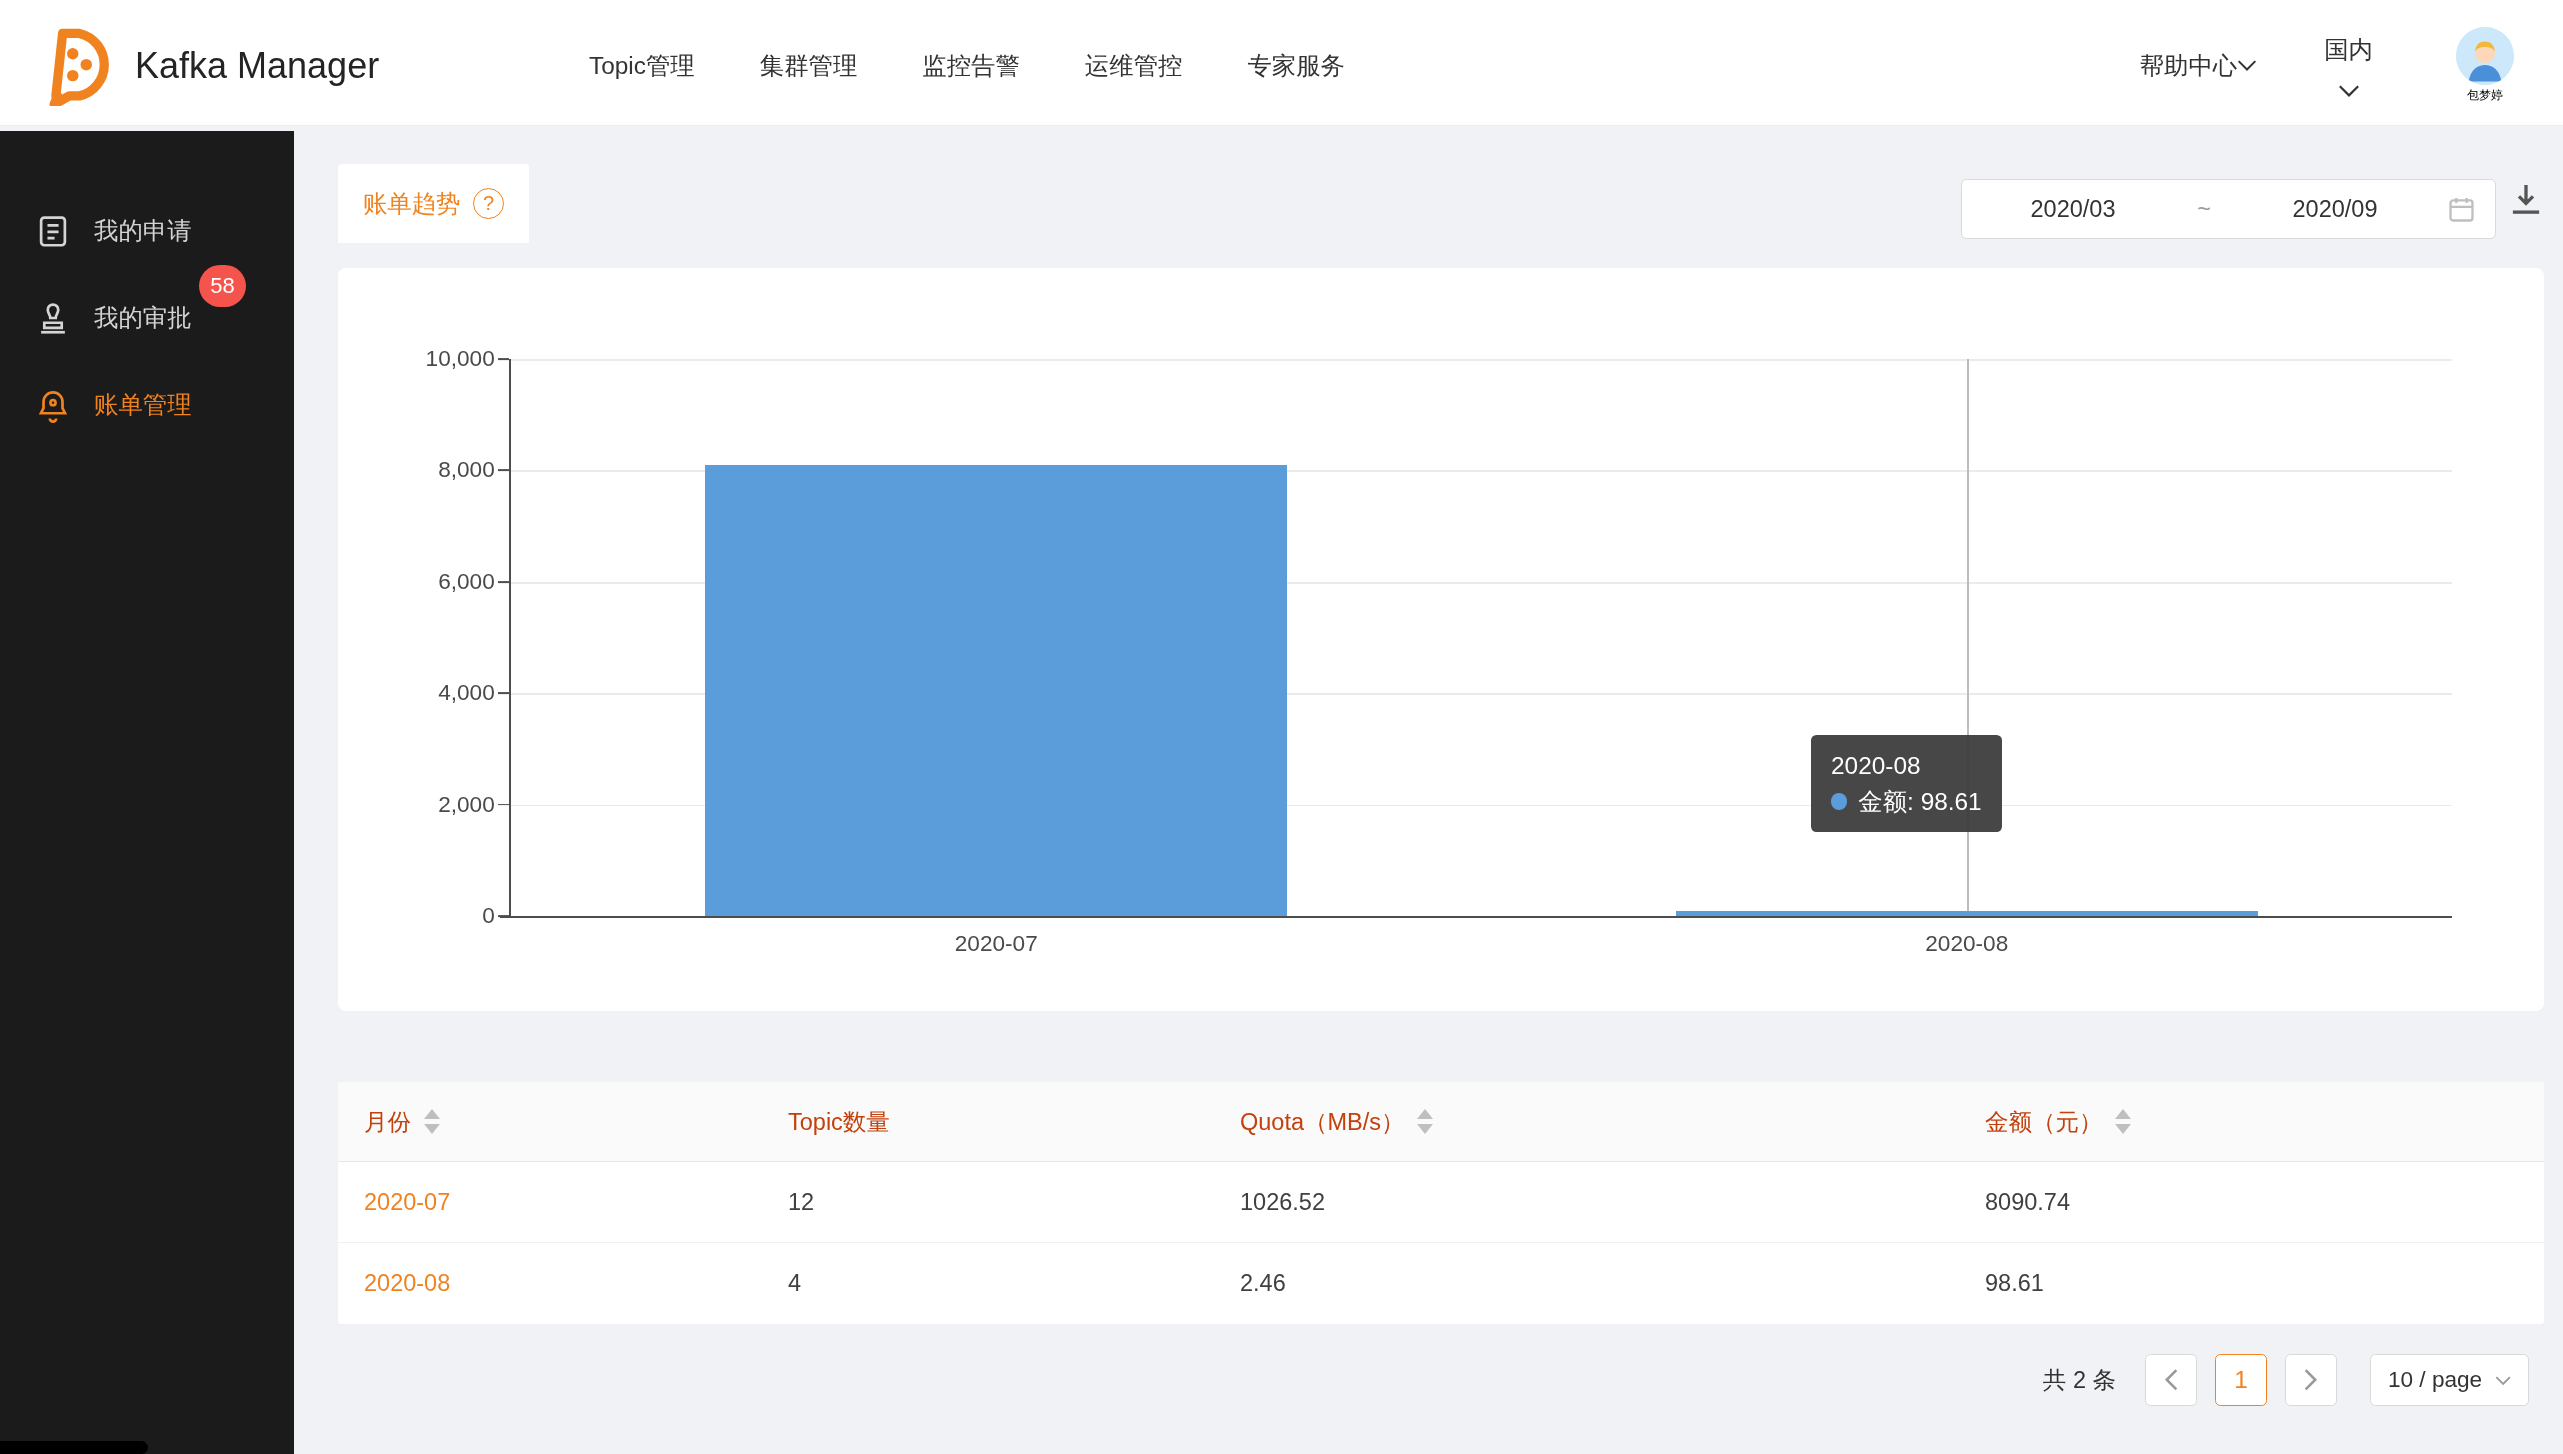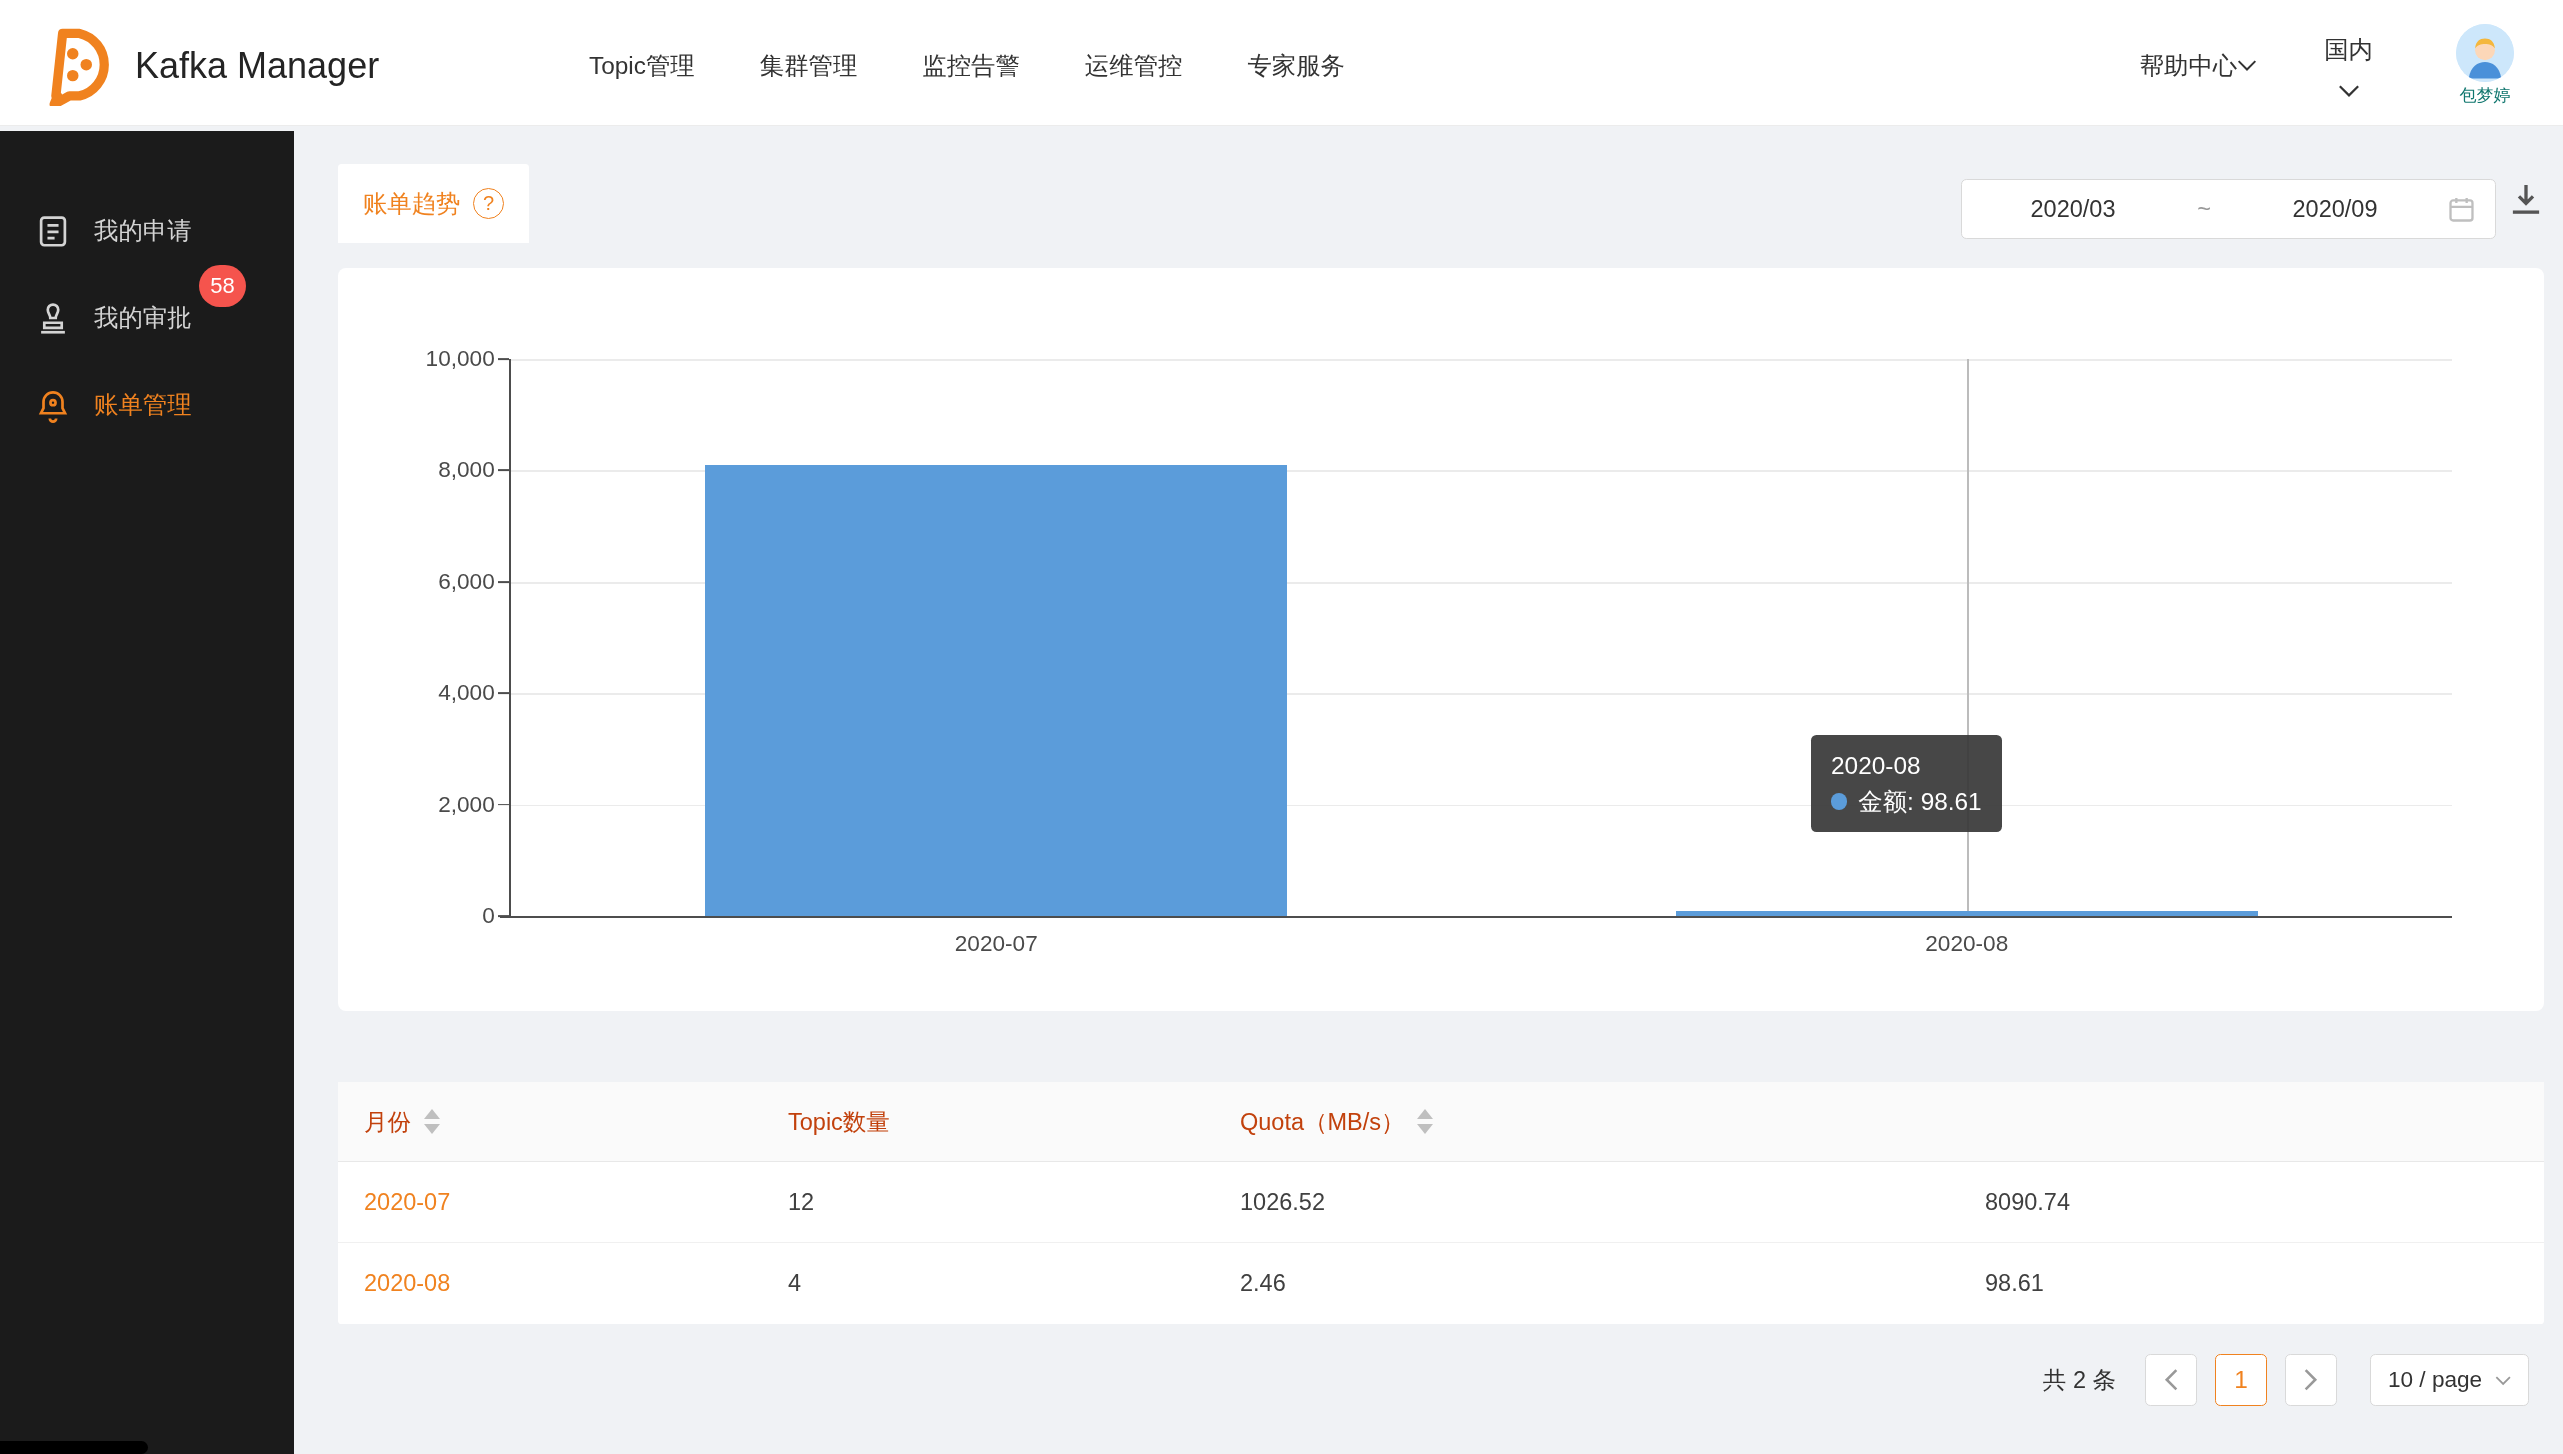--- a/index.html
+++ b/index.html
@@ -12,21 +12,21 @@
     box-shadow:0 0.9px 0 #ececec; z-index:20; }
   .logo { position:absolute; left:39px; top:25px; width:81px; height:81px; cursor:pointer; }
   .app-title { position:absolute; left:135px; top:45px; font-size:36px; font-weight:500; color:#242424; }
   .nav-menu { position:absolute; left:589px; top:0; height:131px; display:flex; align-items:center; gap:65px; }
   .nav-item { font-size:24.4px; color:#333; cursor:pointer; text-decoration:none; white-space:nowrap; }
   .nav-right { position:absolute; right:49px; top:0; height:131px; display:flex; align-items:center; }
   .help-center, .region { display:flex; align-items:center; font-size:24.4px; color:#333; cursor:pointer; }
   .region { margin-left:67px; gap:18px;flex-direction:column; }
   .user { margin-left:83px; display:flex; flex-direction:column; align-items:center; cursor:pointer; }
   .avatar { width:58px; height:58px; border-radius:50%; overflow:hidden; background:#cde7fb; }
-  .user-name { margin-top:2.7px; font-size:17px; color:#0f766e; }
+  .user-name { margin-top:2.7px; font-size:12px; color:#000000; }
 
   
   .sidebar { position:absolute; left:0; top:131px; width:294px; height:1323px; background:#1b1b1b; }
   .side-menu { padding-top:56px; }
   .side-item { position:relative; height:87px; display:flex; align-items:center; padding-left:34px;
     font-size:24.4px; color:#d4d4d4; cursor:pointer; }
   .side-item .s-icon { width:38px; height:38px; margin-right:22px; flex:none; }
   .side-item.active { color:#F0821F; }
   .badge { position:absolute; left:199px; top:-9px; min-width:47px; height:42px; padding:0 11px;
     background:#F5544D; color:#fff; font-size:22px; border-radius:23.5px;
@@ -260,20 +260,27 @@
         <div class="t-cell">
           <span>Topic数量</span>
         </div>
         <div class="t-cell">
           <span>Quota（MB/s）</span>
           <span class="sorter">
               <span class="caret-up"></span>
               <span class="caret-down"></span>
             </span>
         </div>
+        <div class="t-cell">
+          <span>金额（元）</span>
+          <span class="sorter">
+              <span class="caret-up"></span>
+              <span class="caret-down"></span>
+            </span>
+        </div>
       </div>
 
       <div class="t-row t-body-row">
         <div class="t-cell">
             <span class="month-link">2020-07</span>
           </div>
         <div class="t-cell">12</div>
         <div class="t-cell">1026.52</div>
         <div class="t-cell">8090.74</div>
       </div>

